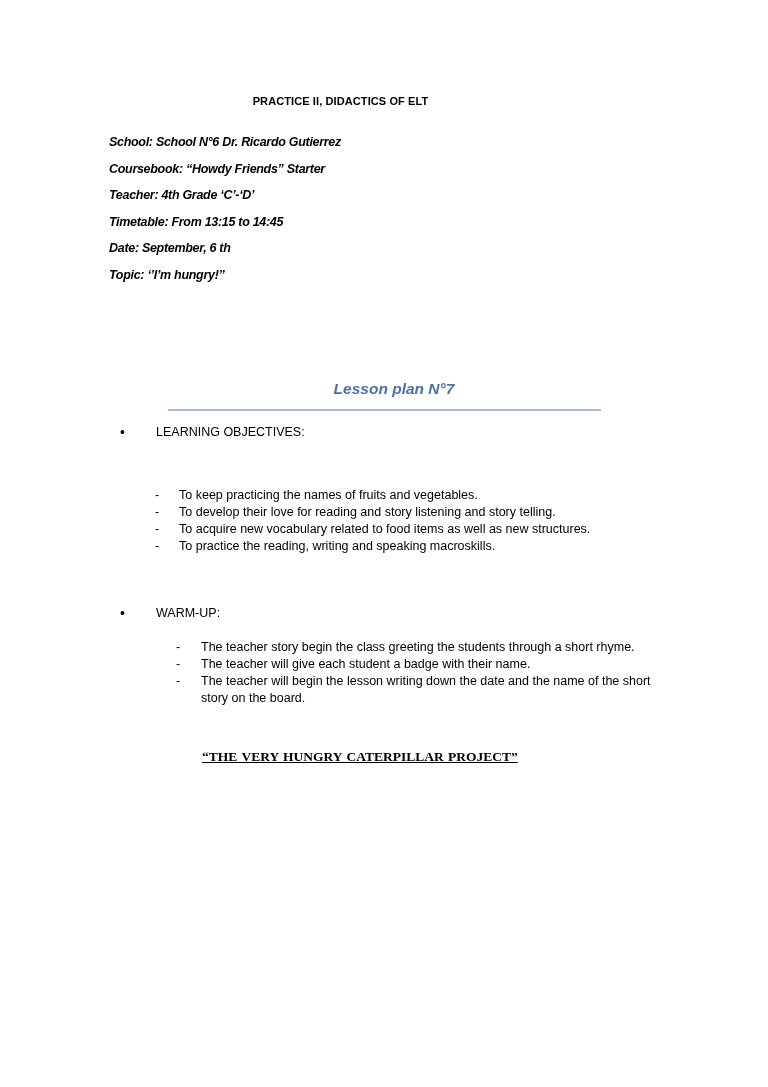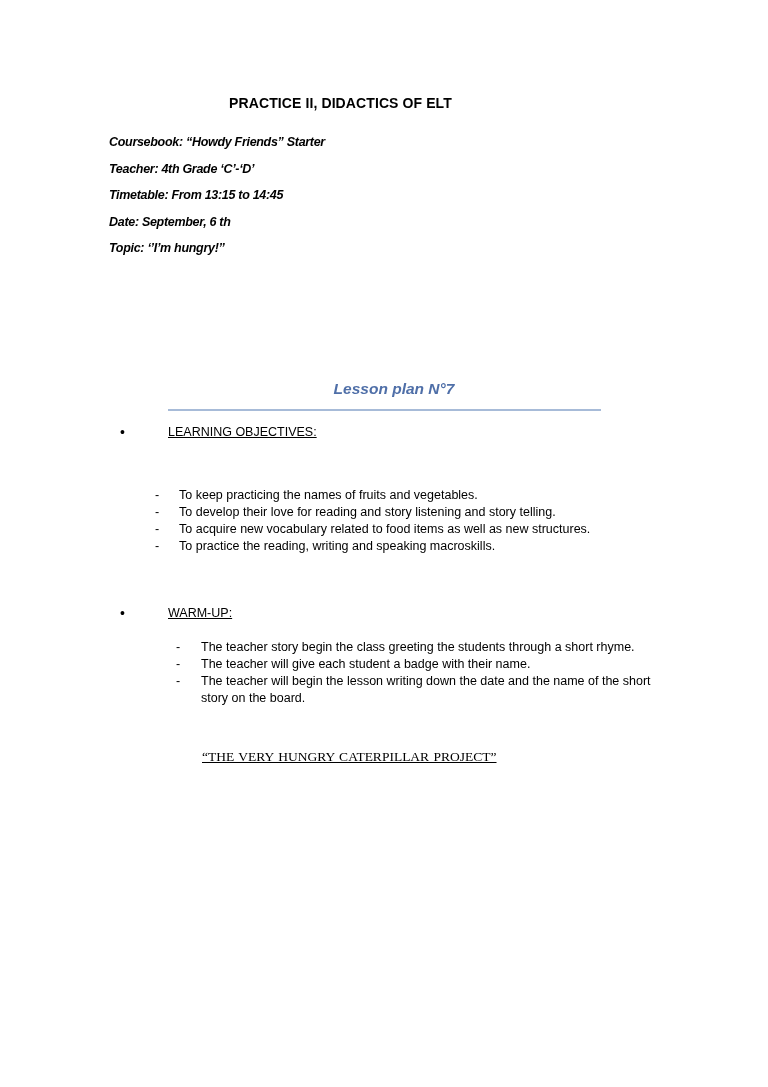--- a/index.html
+++ b/index.html
@@ -1,46 +1,47 @@
 <!DOCTYPE html>
 <html><head>
   <meta charset="utf-8">
   <style>
     html, body { margin: 0; padding: 0; background: #ffffff; }
     body { width: 768px; height: 1087px; position: relative; overflow: hidden;
            font-family: "Liberation Sans", sans-serif; color: #000; }
     .page { position: absolute; left: 0; top: 0; width: 768px; height: 1087px; }
     .title { position: absolute; top: 95px; left: 0; width: 660px; text-align: center;
-             font-weight: bold; font-size: 14px; letter-spacing: 0.1px; padding-left: 21px; box-sizing: border-box; }
+             font-weight: bold; font-size: 11px; letter-spacing: 0.1px; padding-left: 21px; box-sizing: border-box; }
     .meta { position: absolute; left: 109px; top: 133px; font-style: italic; font-weight: bold;
             font-size: 12.5px; letter-spacing: -0.3px; }
     .meta div { height: 26.6px; line-height: 18px; }
     .lesson { position: absolute; top: 380px; left: 0; width: 768px; text-align: center;
               color: #4f6fa8; font-style: italic; font-weight: bold; font-size: 15.5px; padding-left: 20px; box-sizing: border-box; }
     .rule { position: absolute; top: 409px; left: 168px; width: 433px; height: 2px; background: #a7bbd8; }
     .section-head { position: absolute; left: 120px; font-size: 12.5px; }
     .section-head .bullet { position: absolute; left: 0; top: 0; font-size: 14px; line-height: 16px; }
-    .section-head .label { position: absolute; left: 48px; top: 0; white-space: nowrap; text-decoration: underline; line-height: 16px; }
+    .section-head .label { position: absolute; left: 36px; top: 0; white-space: nowrap; line-height: 16px; }
     .items { position: absolute; font-size: 12.5px; line-height: 17px; }
     .items .it { position: relative; }
     .items .dash { position: absolute; left: 0; top: 0; }
     .obj { left: 155px; top: 487px; width: 520px; }
     .obj .txt { margin-left: 24px; white-space: nowrap; }
     .warm { left: 176px; top: 639px; width: 480px; }
     .warm .txt { margin-left: 25px; width: 450px; }
     .project { position: absolute; top: 749px; left: 202px; font-family: "Liberation Serif", serif;
-               font-weight: normal; font-size: 13.5px; text-decoration: underline; white-space: nowrap; word-spacing: 1px; }
+               font-weight: bold; font-size: 13.5px; text-decoration: underline; white-space: nowrap; word-spacing: 1px; }
   </style>
 </head>
 <body>
 
 <div class="page">
   <div class="title">PRACTICE II, DIDACTICS OF ELT</div>
 
   <div class="meta">
+    <div>School: School N°6 Dr.  Ricardo Gutierrez</div>
     <div>Coursebook: “Howdy Friends” Starter</div>
     <div>Teacher: 4th Grade ‘C’-‘D’</div>
     <div>Timetable: From 13:15  to 14:45</div>
     <div>Date: September, 6 th</div>
     <div>Topic: ‘’I’m hungry!’’</div>
   </div>
 
   <div class="lesson">Lesson  plan N°7</div>
   <div class="rule"></div>
 

